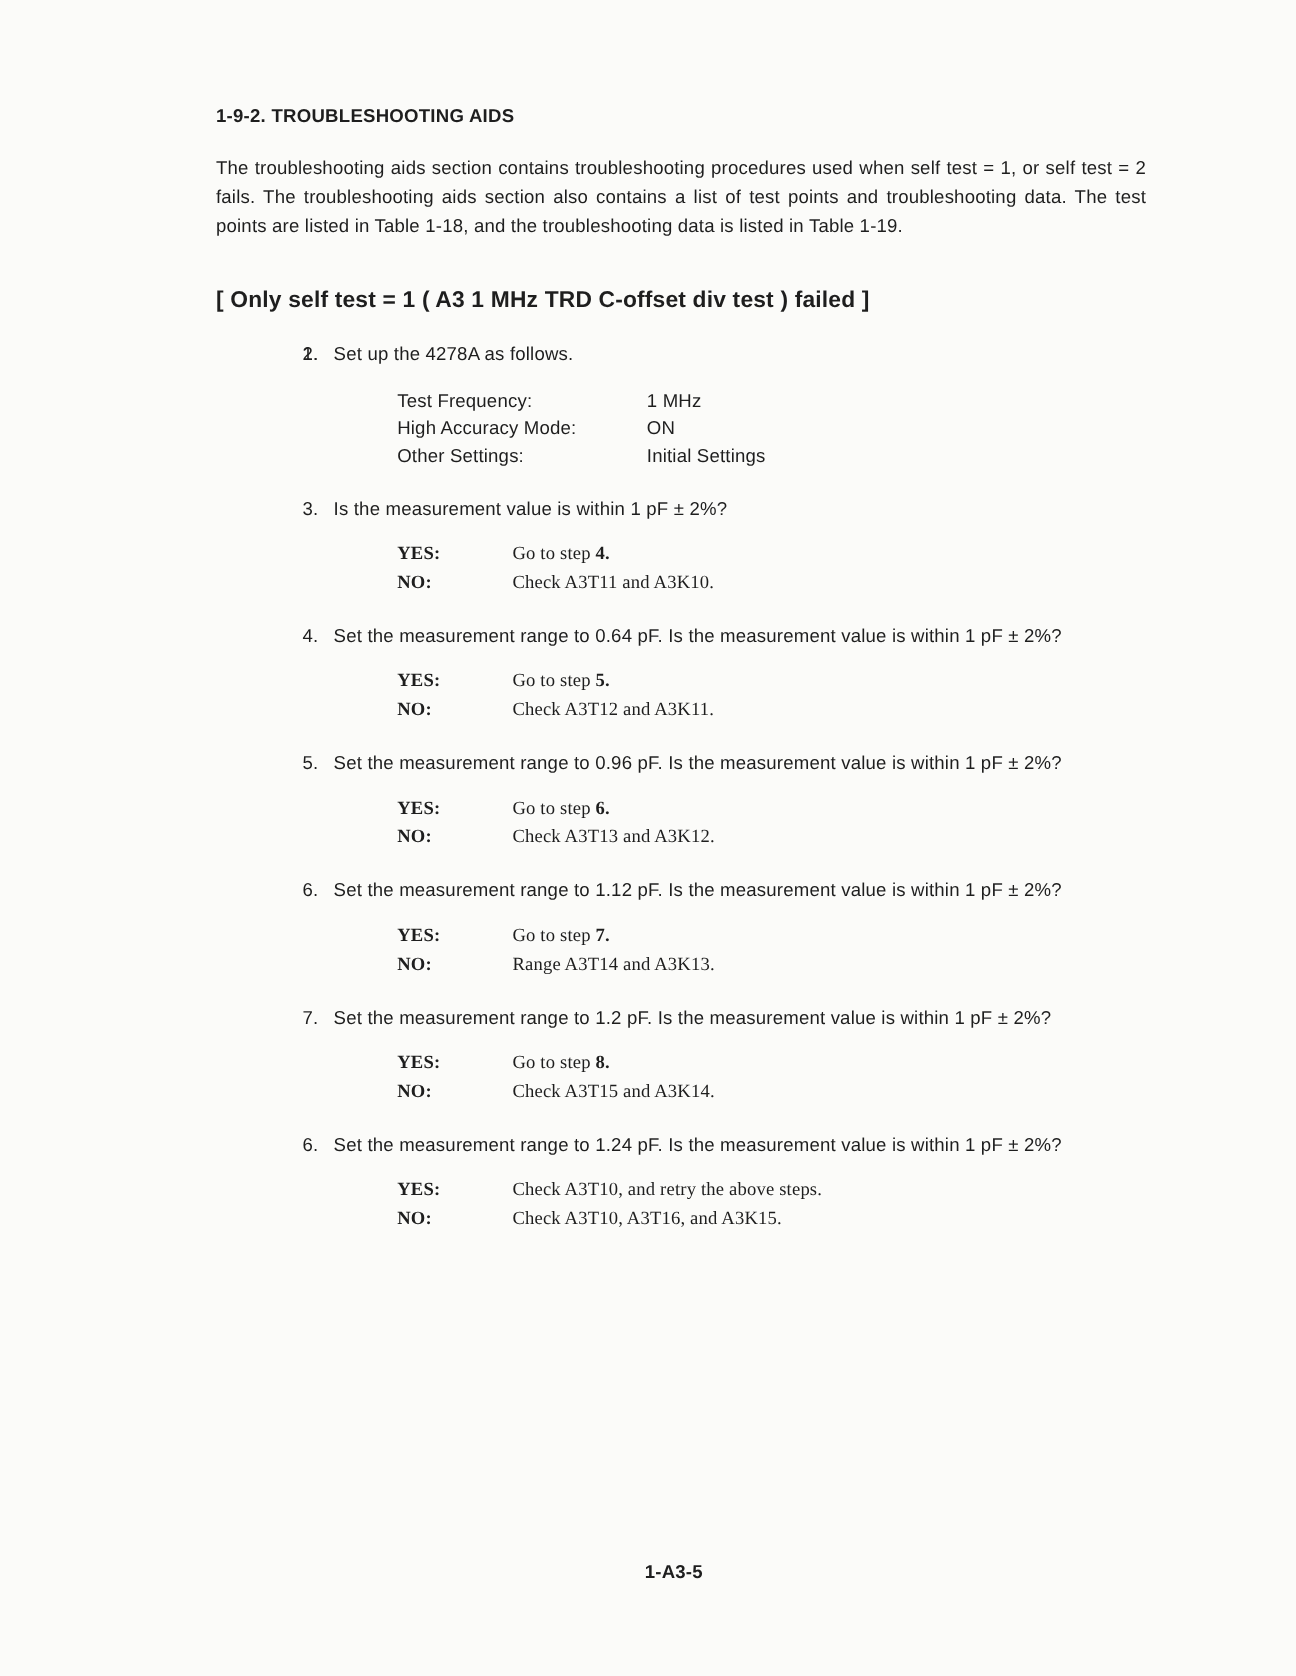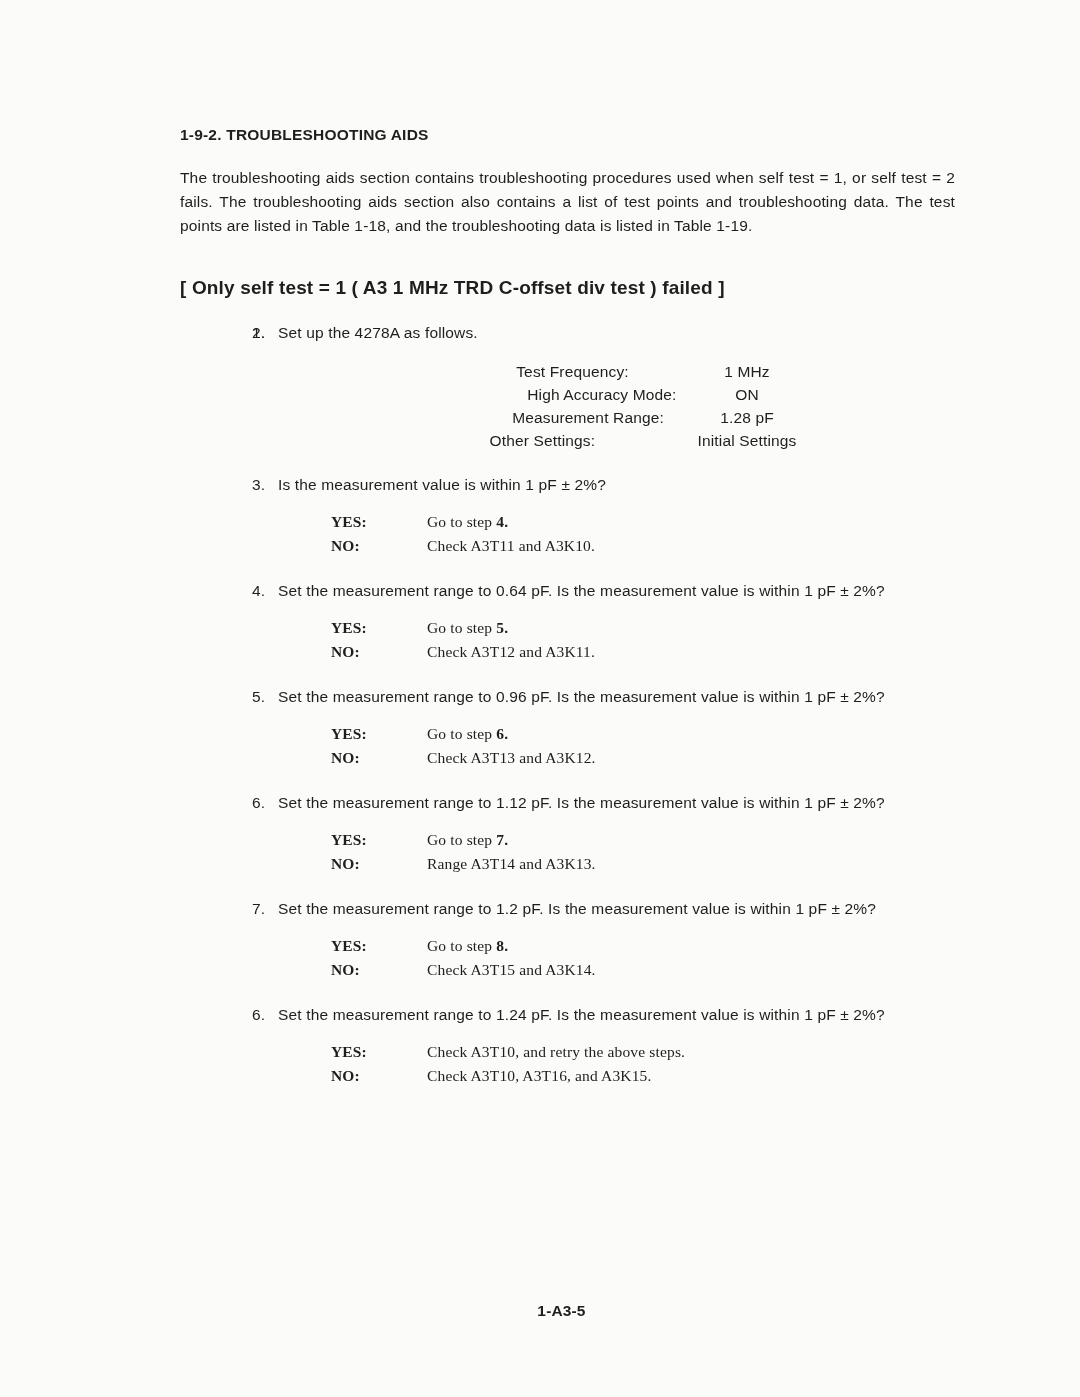--- a/index.html
+++ b/index.html
@@ -21,21 +21,20 @@
     position: relative;
     height: 100%;
     padding: 86px 125px 0 180px;
   }
   b, .bold { font-weight: 700; }
 
   .section-heading {
     font-size: 15.5px;
     font-weight: 700;
     letter-spacing: 0.2px;
-    margin-top: 37px;
   }
   .intro {
     margin-top: 19px;
     text-align: justify;
   }
   .condition {
     margin-top: 38px;
     font-size: 19px;
     font-weight: 700;
   }
@@ -51,21 +50,21 @@
     position: absolute;
     left: 72px;
     top: 0;
   }
 
   .settings {
     margin: 15px 0 0 53px;
     line-height: 23px;
     text-align: left;
   }
-  .settings-row { display: flex; justify-content: center; }
+  .settings-row { display: flex; }
   .settings-label { width: 208px; flex: none; }
 
   .yn {
     margin: 13px 0 0 53px;
     text-align: left;
   }
   .yn-row { display: flex; font-family: Liberation Serif, serif; }
   .yn-label {
     width: 96px;
     flex: none;
@@ -103,24 +102,20 @@
     <div class="settings">
       <div class="settings-row">
         <span class="settings-label">Test Frequency:</span>
         <span class="settings-value">1 MHz</span>
       </div>
       <div class="settings-row">
         <span class="settings-label">High Accuracy Mode:</span>
         <span class="settings-value">ON</span>
       </div>
       <div class="settings-row">
-        <span class="settings-label">Measurement Range:</span>
-        <span class="settings-value">1.28 pF</span>
-      </div>
-      <div class="settings-row">
         <span class="settings-label">Other Settings:</span>
         <span class="settings-value">Initial Settings</span>
       </div>
     </div>
   </section>
 
   <section class="step">
     <span class="step-num">3.</span>
     <span>Is the measurement value is within 1 pF ± 2%?</span>
     <div class="yn">

